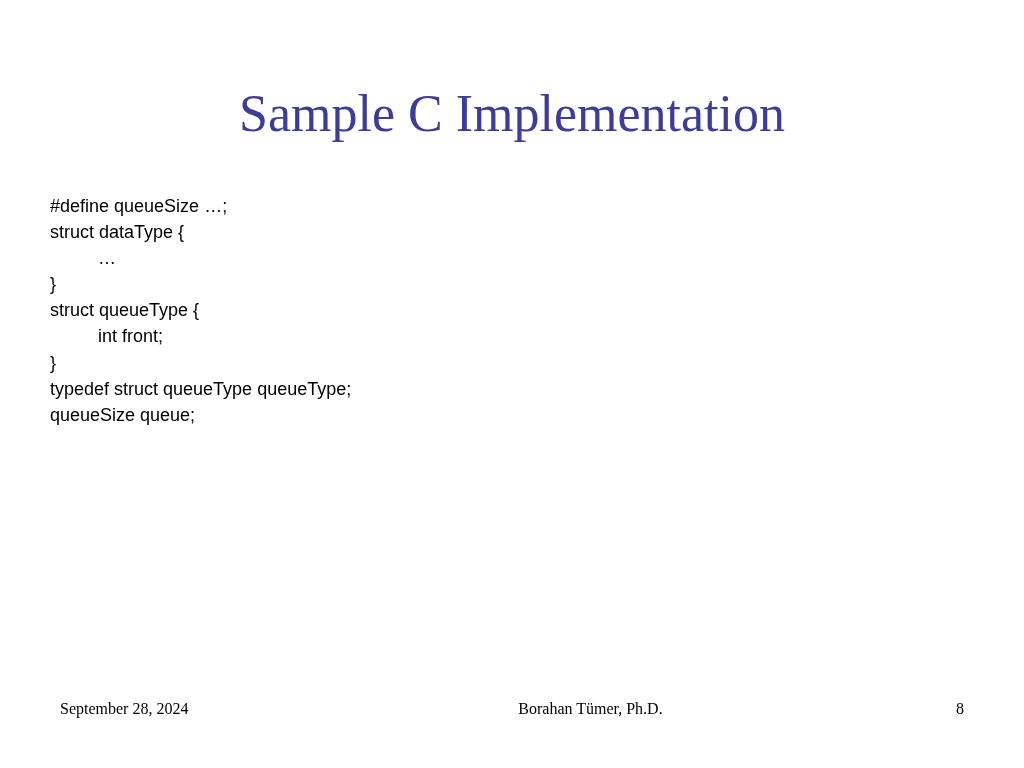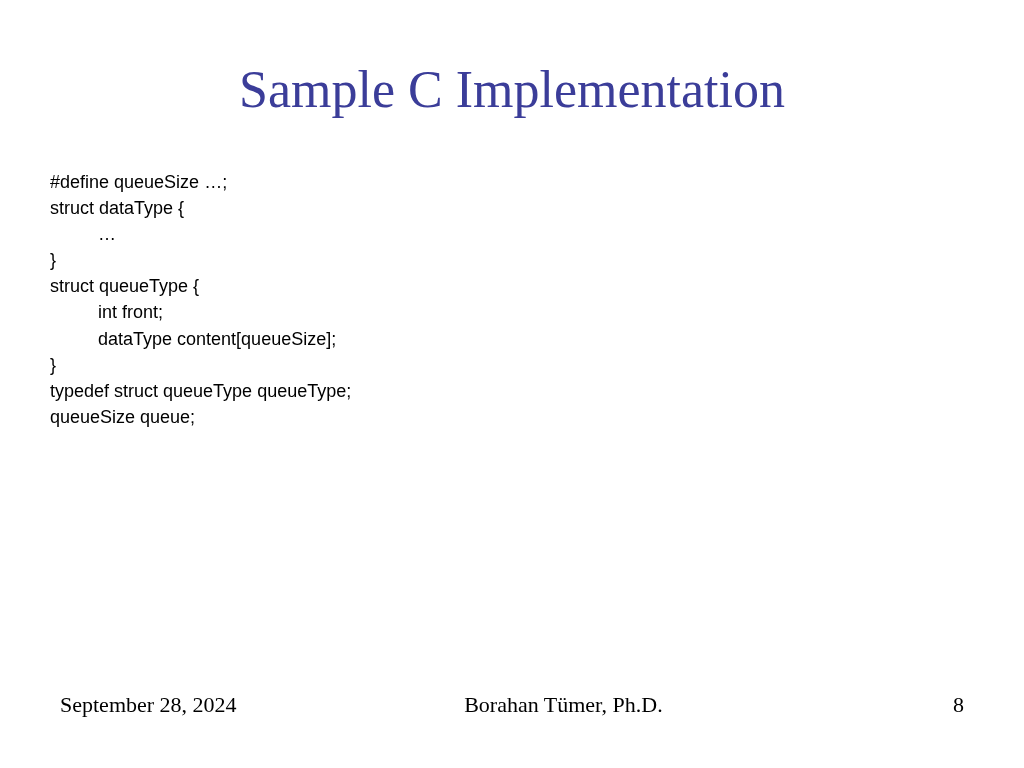--- a/index.html
+++ b/index.html
@@ -11,21 +11,21 @@
       width: 1024px;
       height: 768px;
       background: #ffffff;
       font-family: "Times New Roman", Times, serif;
       position: relative;
       overflow: hidden;
     }
     .slide {
       width: 100%;
       height: 100%;
-      padding: 60px 50px 40px 50px;
+      padding: 84px 50px 40px 50px;
       display: flex;
       flex-direction: column;
     }
     .title {
       font-size: 52px;
       color: #3b3d99;
       text-align: center;
       font-weight: normal;
       margin-bottom: 50px;
       font-family: "Times New Roman", Times, serif;
@@ -41,21 +41,21 @@
       white-space: pre;
     }
     .indent {
       padding-left: 48px;
     }
     .footer {
       display: flex;
       justify-content: space-between;
       align-items: center;
       font-family: "Times New Roman", Times, serif;
-      font-size: 22px;
+      font-size: 16px;
       color: #000000;
       padding: 0 10px 10px 10px;
     }
     .footer-left {
       flex: 1;
       text-align: left;
     }
     .footer-center {
       flex: 1;
       text-align: right;
@@ -71,21 +71,20 @@
 <div class="slide">
   <h1 class="title">Sample C Implementation</h1>
 
   <div class="code-block">
     <div class="code-line">#define queueSize …;</div>
     <div class="code-line">struct dataType {</div>
     <div class="code-line indent">…</div>
     <div class="code-line">}</div>
     <div class="code-line">struct queueType {</div>
     <div class="code-line indent">int front;</div>
-    <div class="code-line indent">dataType content[queueSize];</div>
     <div class="code-line">}</div>
     <div class="code-line">typedef struct queueType queueType;</div>
     <div class="code-line">queueSize queue;</div>
   </div>
 
   <div class="footer">
     <div class="footer-left">September 28, 2024</div>
     <div class="footer-center">Borahan Tümer, Ph.D.</div>
     <div class="footer-right">8</div>
   </div>

